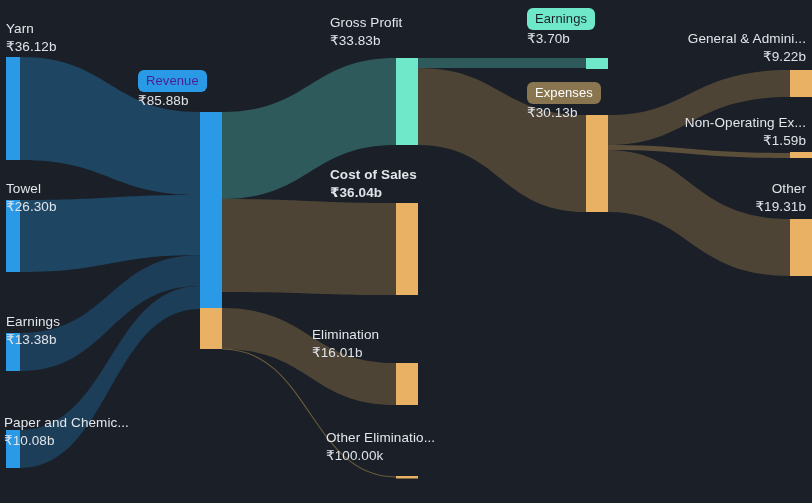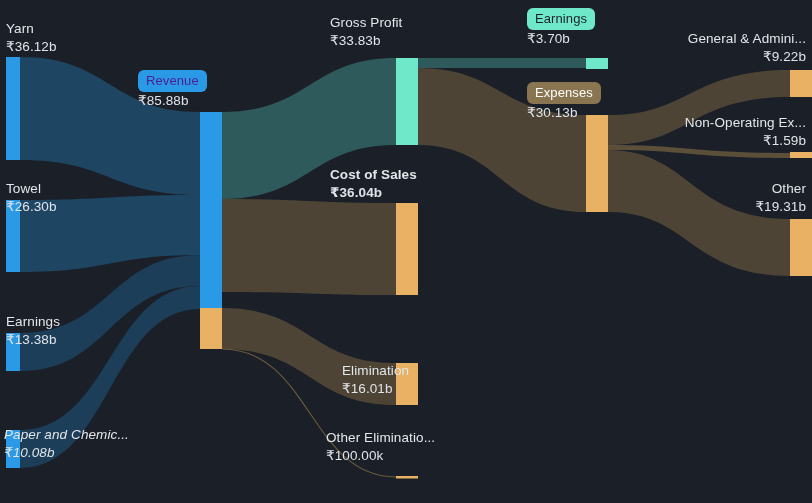--- a/index.html
+++ b/index.html
@@ -96,41 +96,41 @@
   <div class="lbl" style="left:6px; top:180px;">
     <span>Towel</span>
     <span class="val">₹26.30b</span>
   </div>
 
   <div class="lbl" style="left:6px; top:313px;">
     <span>Earnings</span>
     <span class="val">₹13.38b</span>
   </div>
 
-  <div class="lbl" style="left:4px; top:426px;font-style:italic;">
+  <div class="lbl" style="left:4px; top:414px;">
     <span>Paper and Chemic...</span>
     <span class="val">₹10.08b</span>
   </div>
 
   <div class="lbl center" style="left:138px; top:70px; width:146px;">
     <span class="badge badge-blue">Revenue</span>
     <span class="val">₹85.88b</span>
   </div>
 
   <div class="lbl center" style="left:330px; top:14px; width:152px;">
     <span>Gross Profit</span>
     <span class="val">₹33.83b</span>
   </div>
 
   <div class="lbl center" style="left:330px; top:166px; width:152px;font-weight:bold;">
     <span>Cost of Sales</span>
     <span class="val">₹36.04b</span>
   </div>
 
-  <div class="lbl center" style="left:342px; top:326px; width:152px;margin-top:36px;">
+  <div class="lbl center" style="left:312px; top:326px; width:152px;">
     <span>Elimination</span>
     <span class="val">₹16.01b</span>
   </div>
 
   <div class="lbl center" style="left:326px; top:429px; width:160px;">
     <span>Other Eliminatio...</span>
     <span class="val">₹100.00k</span>
   </div>
 
   <div class="lbl center" style="left:527px; top:8px; width:140px;">

